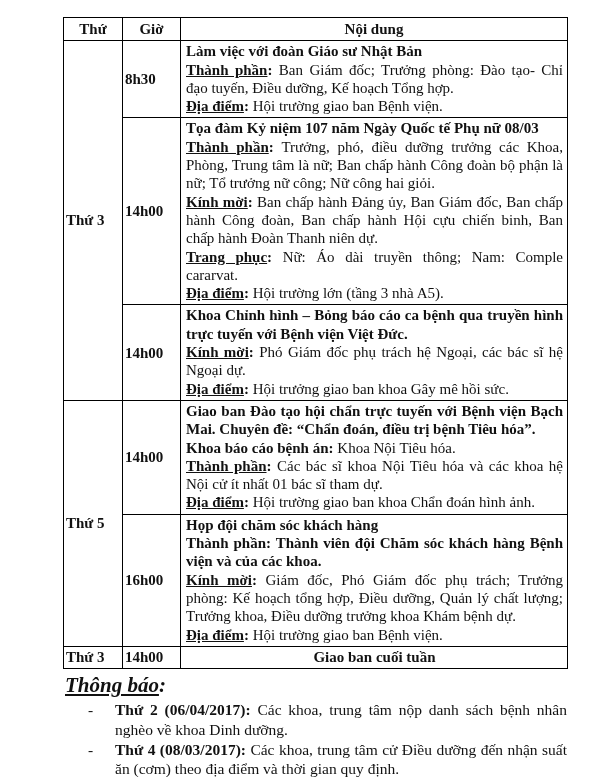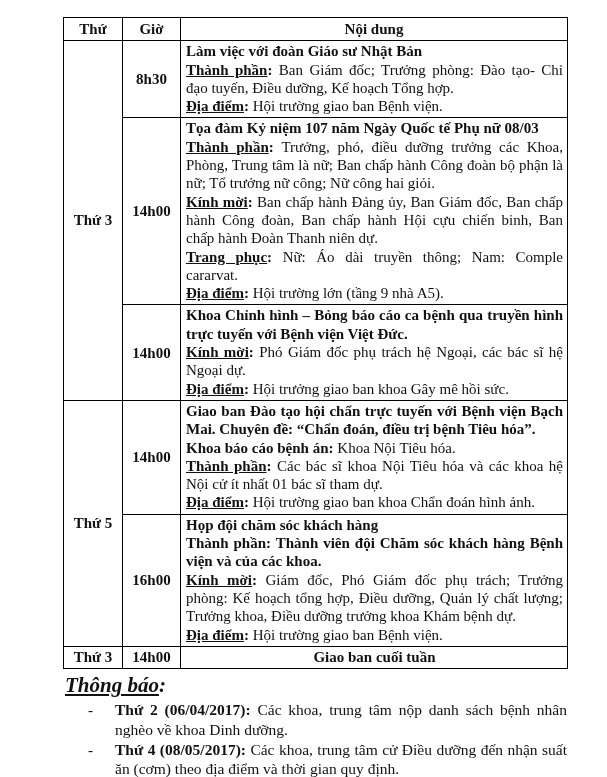--- a/index.html
+++ b/index.html
@@ -25,21 +25,20 @@
     border:1px solid #000;
   }
   table.schedule th{
     font-weight:bold;
     text-align:center;
     padding:2px 0;
     font-size:15px;
   }
   td.day, td.time{
     font-weight:bold;
-    text-align:center;
     vertical-align:middle;
     padding:0 2px;
   }
   td.content{
     vertical-align:top;
     padding:1px 4px 2px 5px;
   }
   td.content p{
     margin:0;padding:0;
     text-align:justify;
@@ -109,21 +108,21 @@
             <p><span class="b u">Địa điểm</span><span class="b">: </span><span>Hội trường giao ban Bệnh viện.</span></p>
           </td>
         </tr>
         <tr>
           <td class="time">14h00</td>
           <td class="content">
             <p><span class="b">Tọa đàm Kỷ niệm 107 năm Ngày Quốc tế Phụ nữ 08/03</span></p>
             <p><span class="b u">Thành phần</span><span class="b">: </span><span>Trưởng, phó, điều dưỡng trưởng các Khoa, Phòng, Trung tâm là nữ; Ban chấp hành Công đoàn bộ phận là nữ; Tổ trưởng nữ công; Nữ công hai giỏi.</span></p>
             <p><span class="b u">Kính mời</span><span class="b">: </span><span>Ban chấp hành Đảng ủy, Ban Giám đốc, Ban chấp hành Công đoàn, Ban chấp hành Hội cựu chiến binh, Ban chấp hành Đoàn Thanh niên dự.</span></p>
             <p><span class="b u">Trang phục</span><span class="b">: </span><span>Nữ: Áo dài truyền thông; Nam: Comple cararvat.</span></p>
-            <p><span class="b u">Địa điểm</span><span class="b">: </span><span>Hội trường lớn (tầng 9 nhà A5).</span></p>
+            <p><span class="b u">Địa điểm</span><span class="b">: </span><span>Hội trường lớn (tầng 3 nhà A5).</span></p>
           </td>
         </tr>
         <tr>
           <td class="time">14h00</td>
           <td class="content">
             <p><span class="b">Khoa Chỉnh hình – Bỏng báo cáo ca bệnh qua truyền hình trực tuyến với Bệnh viện Việt Đức.</span></p>
             <p><span class="b u">Kính mời</span><span class="b">: </span><span>Phó Giám đốc phụ trách hệ Ngoại, các bác sĩ hệ Ngoại dự.</span></p>
             <p><span class="b u">Địa điểm</span><span class="b">: </span><span>Hội trưởng giao ban khoa Gây mê hồi sức.</span></p>
           </td>
         </tr>
@@ -153,17 +152,17 @@
             <p class="center"><span class="b">Giao ban cuối tuần</span></p>
           </td>
         </tr>
       </tbody>
   </table>
 
   <div class="notices">
     <p class="notices-heading"><span class="head">Thông báo</span><span class="suffix">:</span></p>
     <ul class="notice-list" id="notice-list">
         <li><span class="marker">-</span><span class="b">Thứ 2 (06/04/2017):</span><span> Các khoa, trung tâm nộp danh sách bệnh nhân nghèo về khoa Dinh dưỡng.</span></li>
-        <li><span class="marker">-</span><span class="b">Thứ 4 (08/05/2017):</span><span> Các khoa, trung tâm cử Điều dưỡng đến nhận suất ăn (cơm) theo địa điểm và thời gian quy định.</span></li>
+        <li><span class="marker">-</span><span class="b">Thứ 4 (08/03/2017):</span><span> Các khoa, trung tâm cử Điều dưỡng đến nhận suất ăn (cơm) theo địa điểm và thời gian quy định.</span></li>
       </ul>
   </div>
 
 </div>
 
 </body></html>

